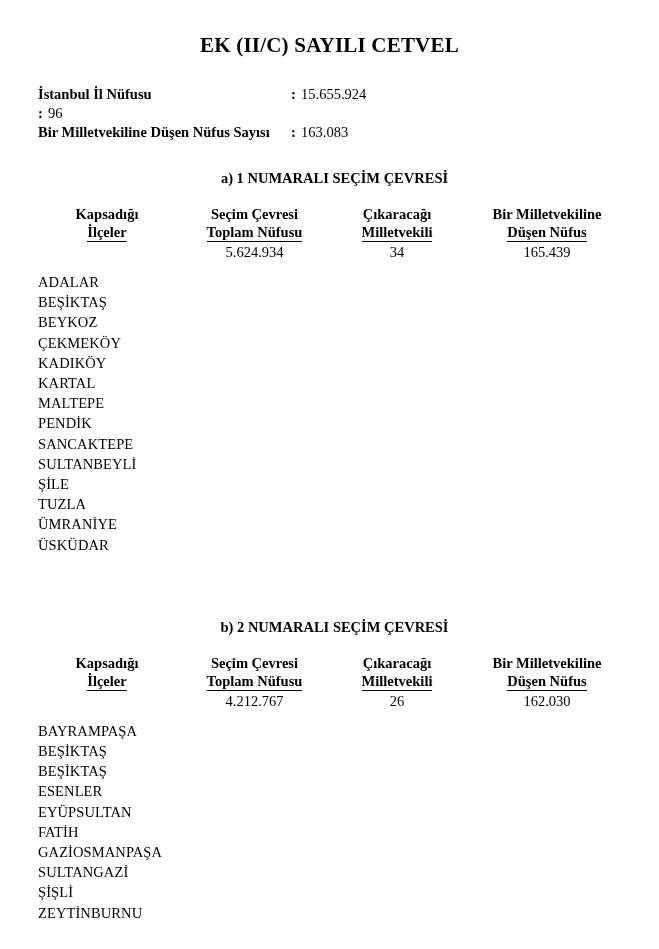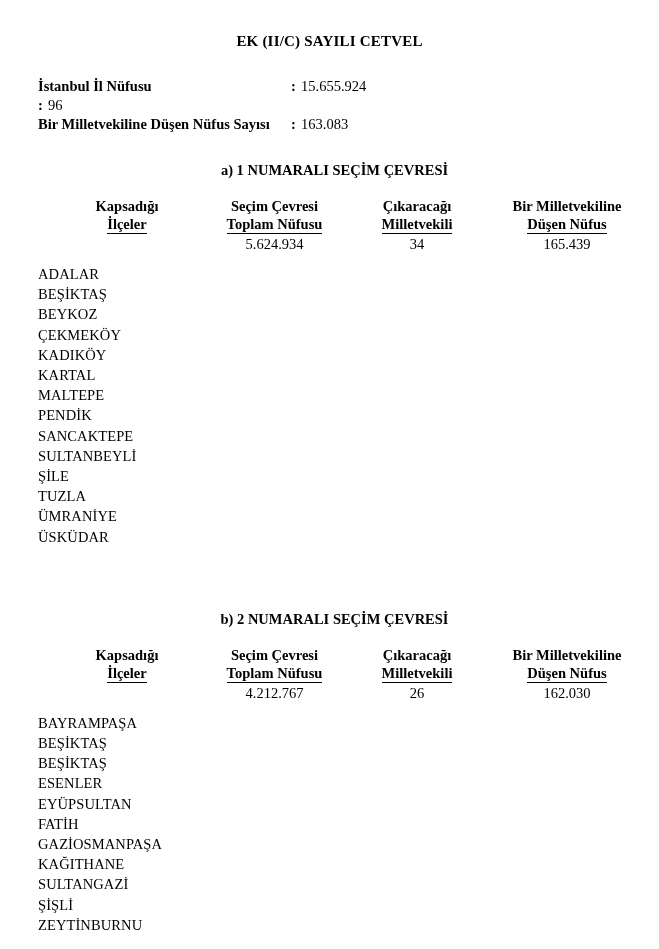--- a/index.html
+++ b/index.html
@@ -18,21 +18,21 @@
   .page {
     position: relative;
     width: 659px;
     height: 949px;
     box-sizing: border-box;
     padding: 0;
   }
   .doc-title {
     text-align: center;
     font-weight: bold;
-    font-size: 15px;
+    font-size: 21px;
     letter-spacing: 0.2px;
     margin-top: 33px;
   }
   .summary {
     margin-top: 27px;
     margin-left: 38px;
     font-size: 14.5px;
     font-weight: bold;
     line-height: 19px;
   }
@@ -58,21 +58,21 @@
   }
   .section-title {
     text-align: center;
     font-weight: bold;
     font-size: 14.5px;
     margin-left: 10px;
   }
   .table-head {
     display: flex;
     margin-top: 18px;
-    padding-left: 52px;
+    padding-left: 32px;
   }
   .col {
     text-align: center;
     font-size: 14.5px;
   }
   .col-head-line1 {
     font-weight: bold;
     display: block;
     line-height: 18px;
   }
@@ -203,20 +203,19 @@
     </div>
 
     <div class="district-list">
       <div>BAYRAMPAŞA</div>
       <div>BEŞİKTAŞ</div>
       <div>BEŞİKTAŞ</div>
       <div>ESENLER</div>
       <div>EYÜPSULTAN</div>
       <div>FATİH</div>
       <div>GAZİOSMANPAŞA</div>
-      <div>KAĞITHANE</div>
       <div>SULTANGAZİ</div>
       <div>ŞİŞLİ</div>
       <div>ZEYTİNBURNU</div>
     </div>
   </div>
 
 </div>
 
 </body></html>

